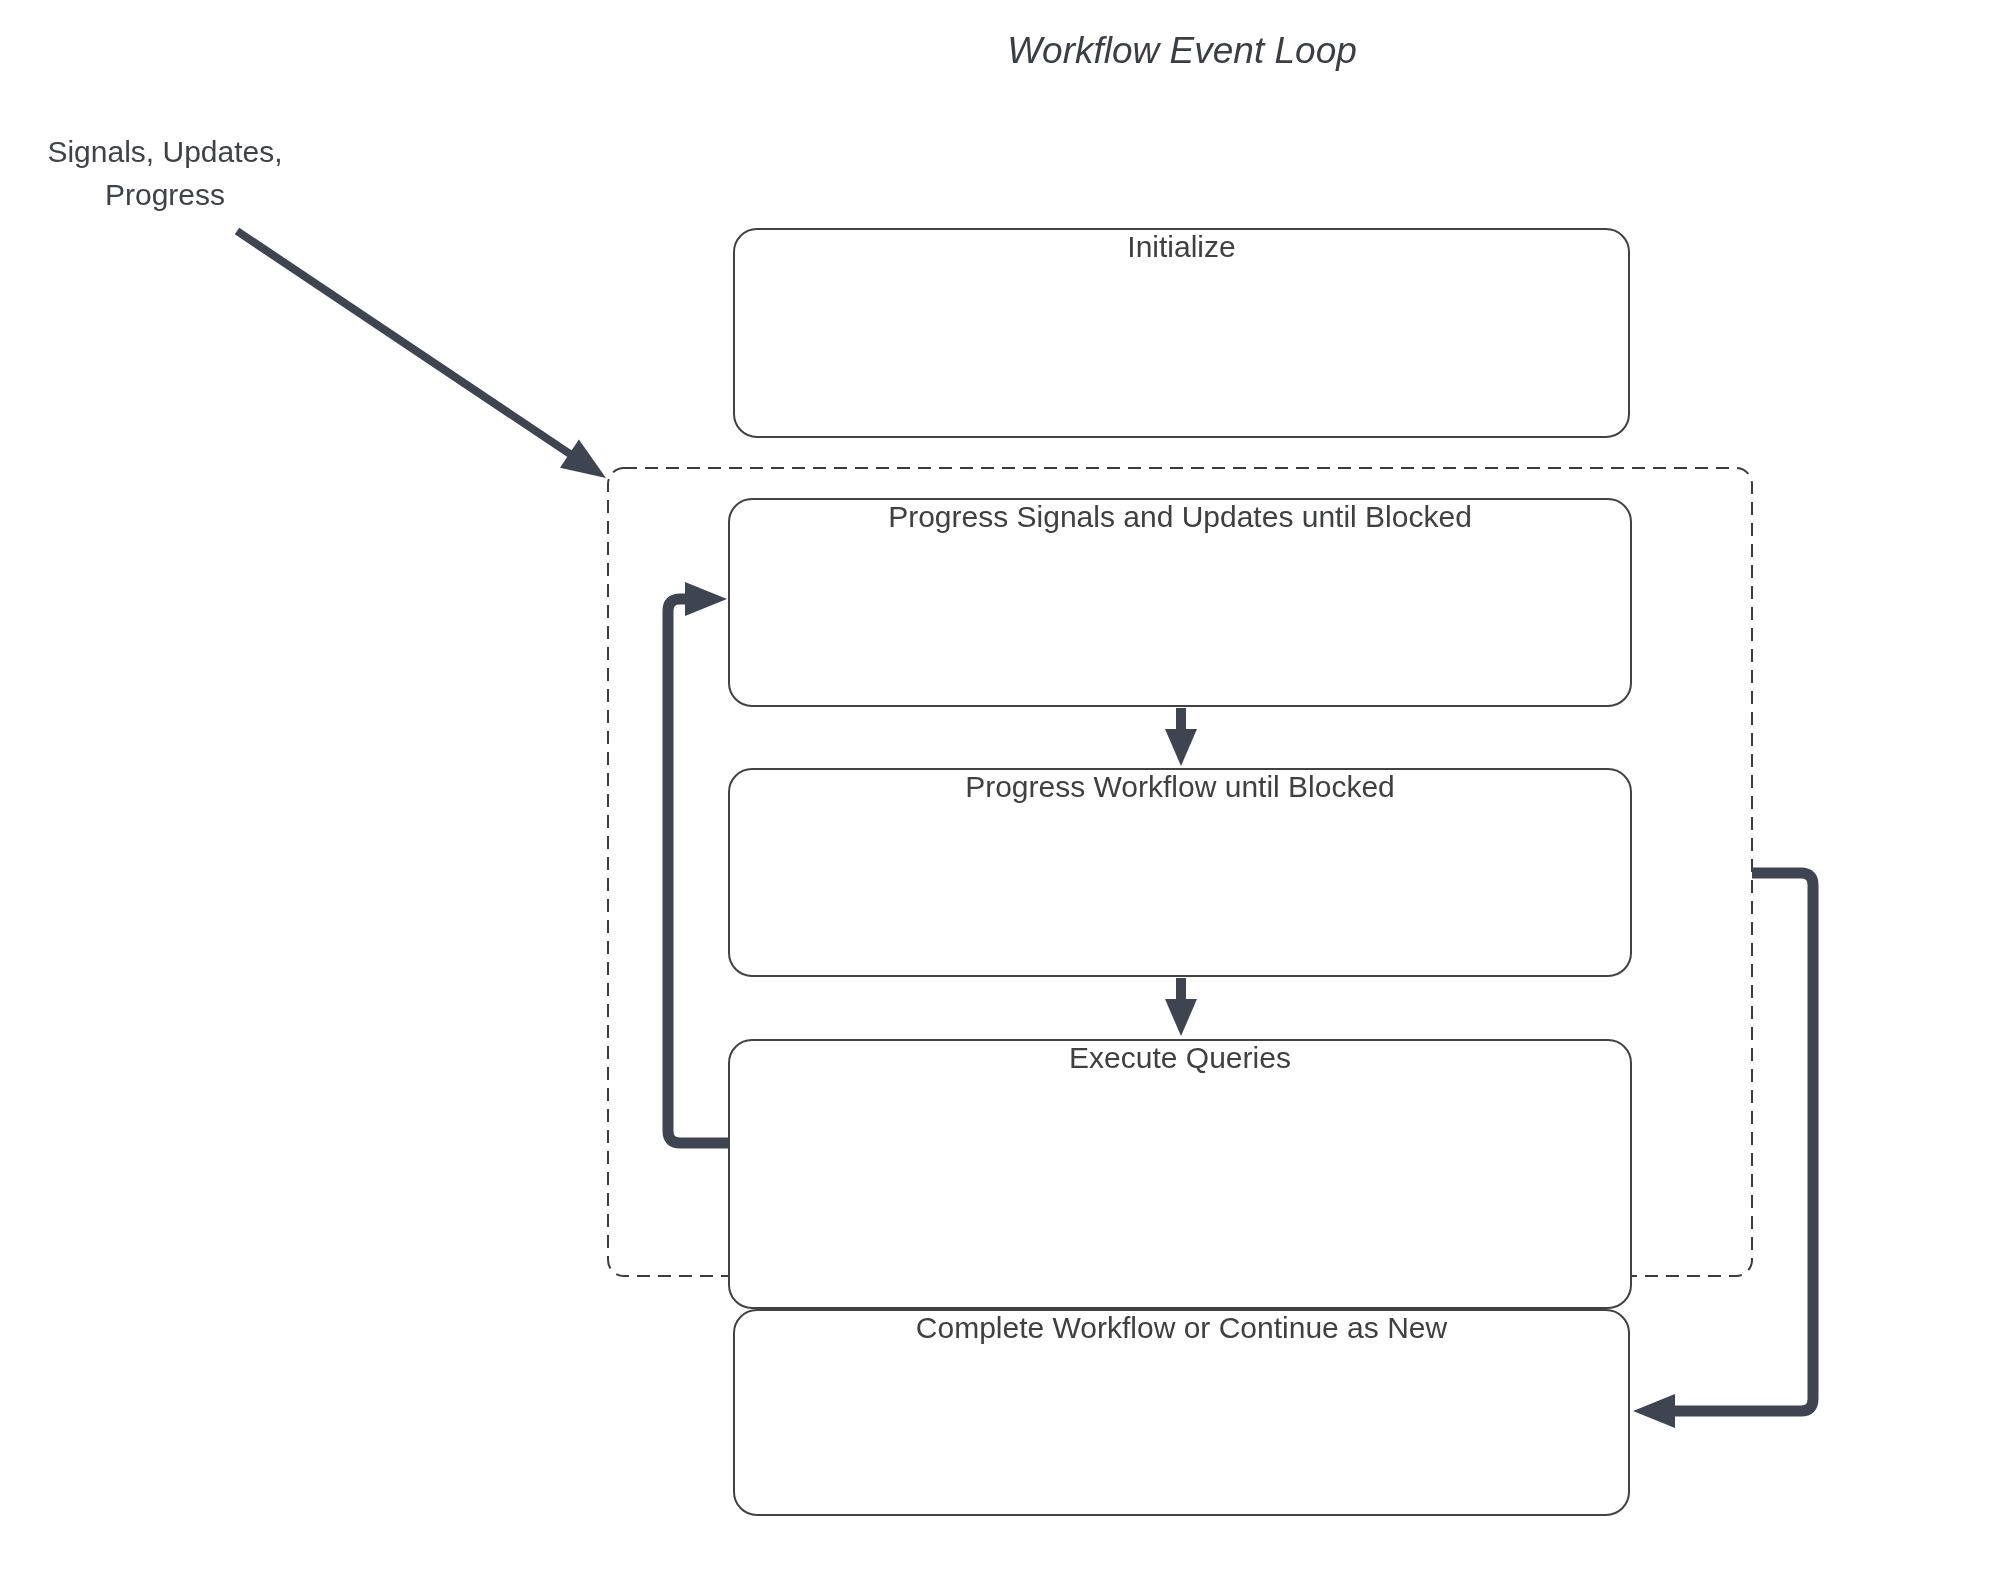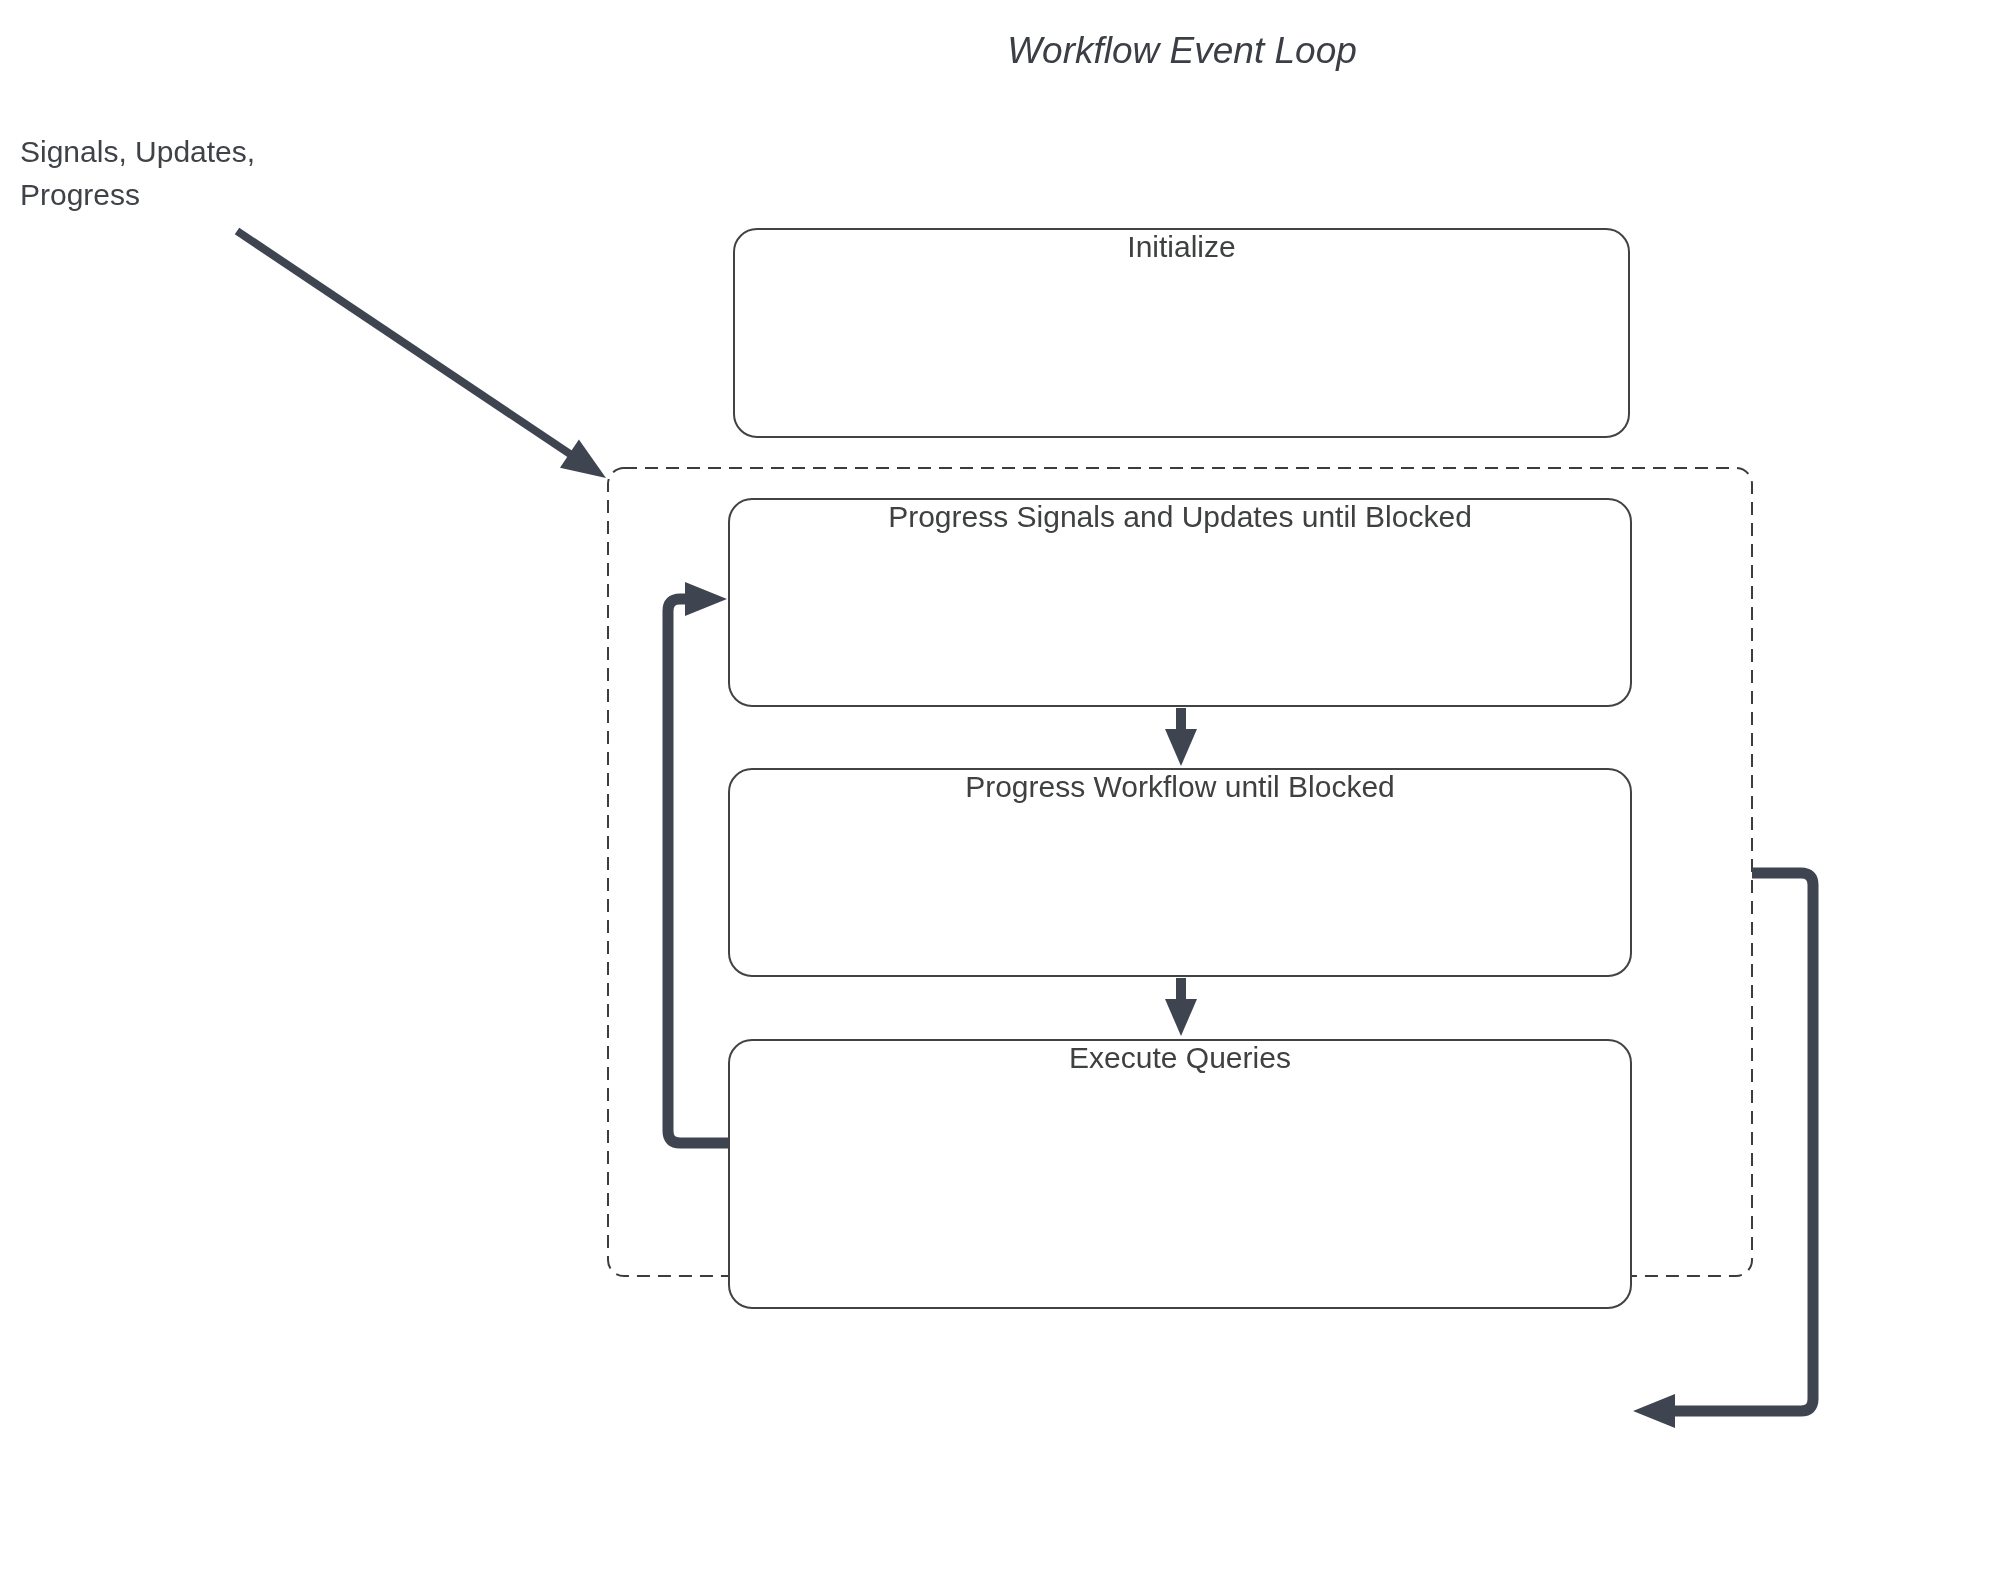--- a/index.html
+++ b/index.html
@@ -15,20 +15,21 @@
     position: absolute;
     left: 782px; top: 30px; width: 800px;
     text-align: center;
     font-size: 37px;
     font-style: italic;
     color: #3b3f45;
   }
   .side-label {
     position: absolute;
     left: 20px; top: 130px; width: 290px;
+    text-align: center;
     font-size: 30px;
     line-height: 43px;
     color: #3f4348;
   }
   svg.wires {
     position: absolute;
     left: 0; top: 0;
     width: 2006px; height: 1576px;
   }
   .dashed-rect {
@@ -125,14 +126,17 @@
   </div>
 
   <div class="node node-progress-workflow">
     <span>Progress Workflow until Blocked</span>
   </div>
 
   <div class="node node-execute-queries">
     <span>Execute Queries</span>
   </div>
 
+  <div class="node node-complete">
+    <span>Complete Workflow or Continue as New</span>
+  </div>
 
 </div>
 
 </body></html>

